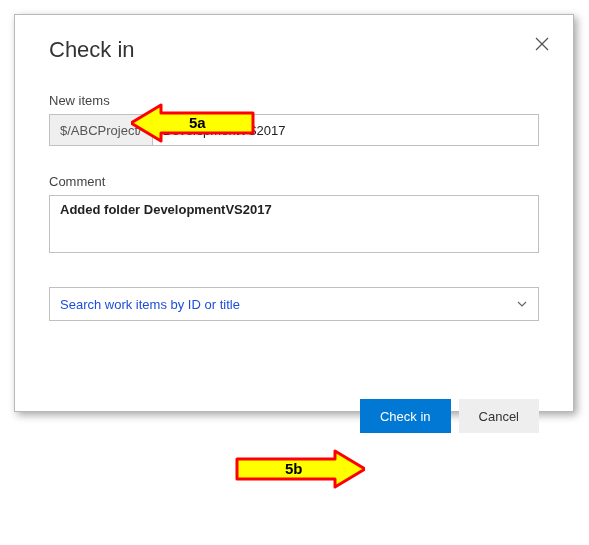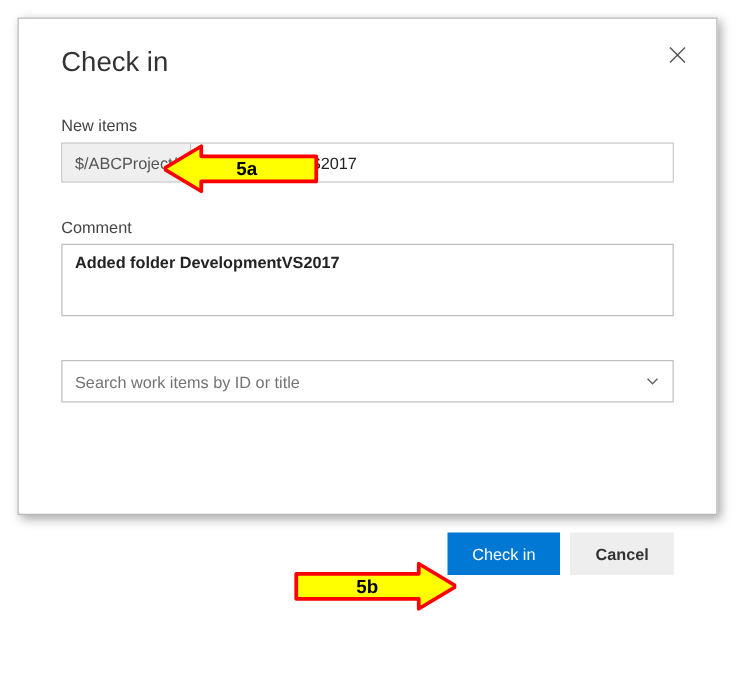--- a/index.html
+++ b/index.html
@@ -78,46 +78,46 @@
     font-weight: bold;
   }
   .dropdown {
     border: 1px solid #c0c0c0;
     height: 34px;
     display: flex;
     align-items: center;
     justify-content: space-between;
     padding: 0 10px;
     font-size: 13px;
-    color: #737373;
+    color: #1d4ed8;
     cursor: pointer;
-    margin-bottom: 104px;
+    margin-bottom: 78px;
     text-align: center;
   }
   .chevron svg { display: block; }
   .button-row {
     display: flex;
     justify-content: flex-end;
     gap: 8px;
   }
   .btn {
     height: 34px;
     padding: 0 20px;
     font-size: 13px;
     border: none;
     cursor: pointer;
     font-family: inherit;
   }
   .btn-primary { background: #0078d4; color: #fff; }
-  .btn-secondary { background: #eeeeee; color: #333; font-weight: bold; }
+  .btn-secondary { background: #eeeeee; color: #333; }
   .annot {
     position: absolute;
     pointer-events: none;
   }
-  .annot-5a { top: 100px; left: 116px; }
+  .annot-5a { top: 88px; left: 116px; }
   .annot-5b { top: 434px; left: 210px; }
 </style>
 </head>
 <body>
 
 <div class="dialog">
 
   <div class="close-x">
     <svg width="14" height="14" viewBox="0 0 14 14">
       <line x1="1" y1="1" x2="13" y2="13" stroke="#555" stroke-width="1.2"></line>

